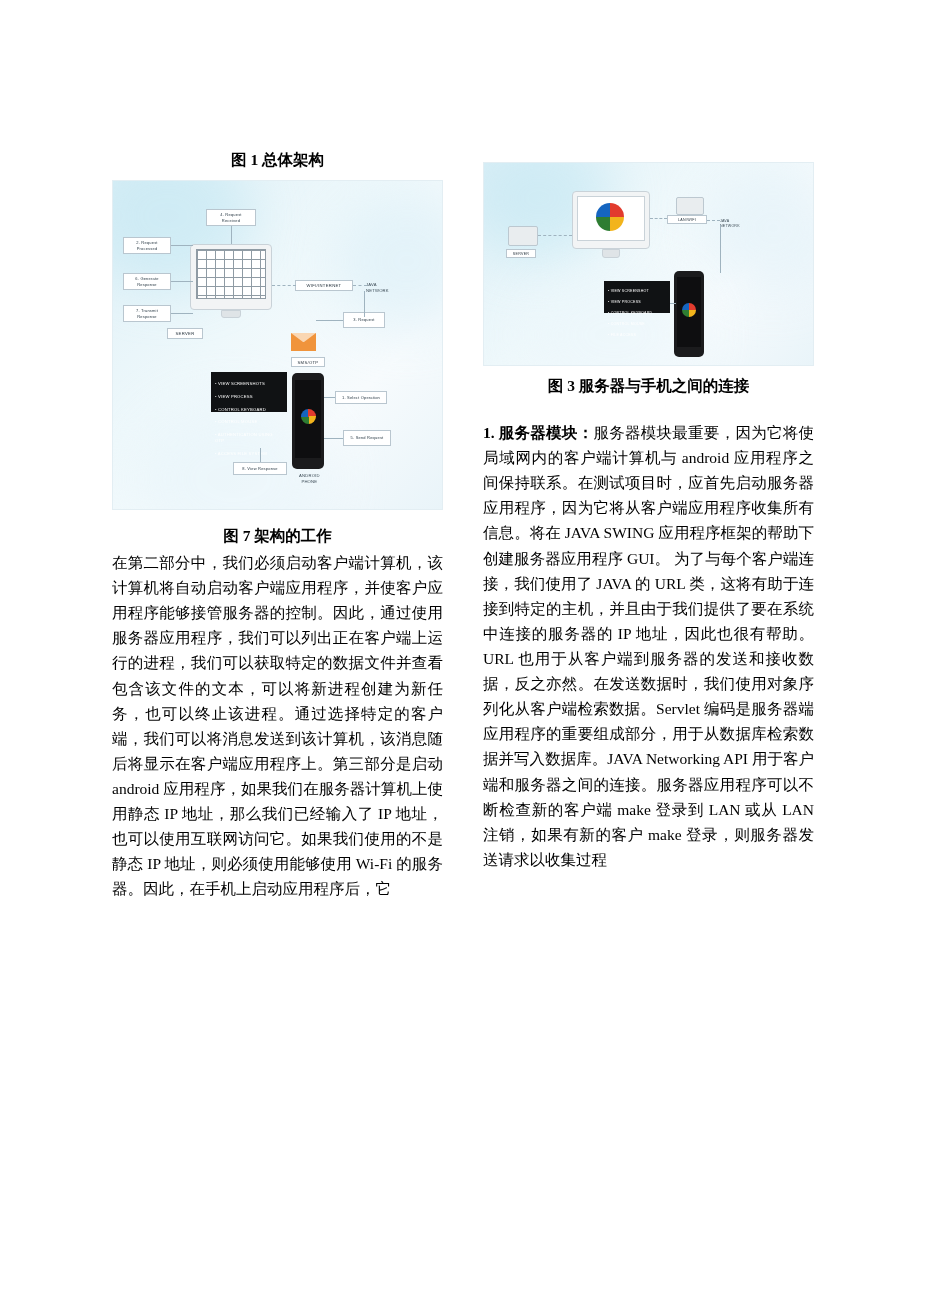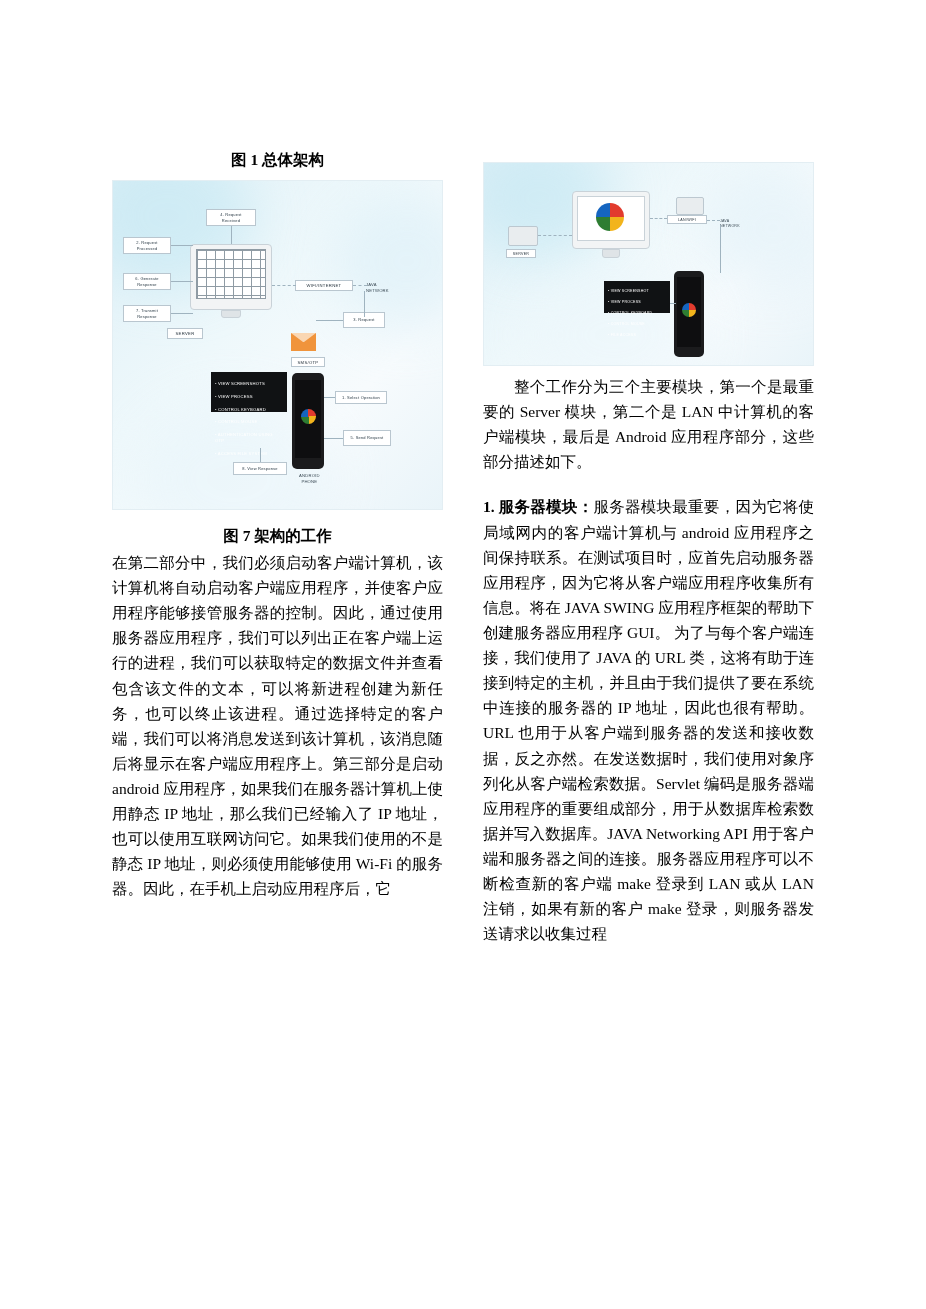--- a/index.html
+++ b/index.html
@@ -351,22 +351,22 @@
         <div class="pie" style="left:198px;top:140px;width:14px;height:14px;"></div>
 
         <div class="dash" style="left:54px;top:72px;width:34px;"></div>
         <div class="dash" style="left:166px;top:55px;width:17px;"></div>
         <div class="dash" style="left:223px;top:57px;width:13px;"></div>
         <div class="connv" style="left:236px;top:62px;height:48px;"></div>
         <div class="conn" style="left:186px;top:140px;width:6px;"></div>
       </div>
 
       <div class="spacer-sm"></div>
-
-      <p class="body indent">整个工作分为三个主要模块，第一个是最重要的 Server 模块，第二个是 LAN 中计算机的客户端模块，最后是 Android 应用程序部分，这些部分描述如下。</p>
+      <div class="fig-caption">图 3 服务器与手机之间的连接</div>
+
 
       <div class="spacer-lg"></div>
 
       <p class="body">
         <b>1. 服务器模块：</b><span>服务器模块最重要，因为它将使局域网内的客户端计算机与 android 应用程序之间保持联系。在测试项目时，应首先启动服务器应用程序，因为它将从客户端应用程序收集所有信息。将在 JAVA SWING 应用程序框架的帮助下创建服务器应用程序 GUI。  为了与每个客户端连接，我们使用了 JAVA 的 URL 类，这将有助于连接到特定的主机，并且由于我们提供了要在系统中连接的服务器的 IP 地址，因此也很有帮助。URL 也用于从客户端到服务器的发送和接收数据，反之亦然。在发送数据时，我们使用对象序列化从客户端检索数据。Servlet 编码是服务器端应用程序的重要组成部分，用于从数据库检索数据并写入数据库。JAVA Networking API 用于客户端和服务器之间的连接。服务器应用程序可以不断检查新的客户端 make 登录到 LAN 或从 LAN 注销，如果有新的客户 make 登录，则服务器发送请求以收集过程</span>
       </p>
     </div>
 
   </div>
 </div>

